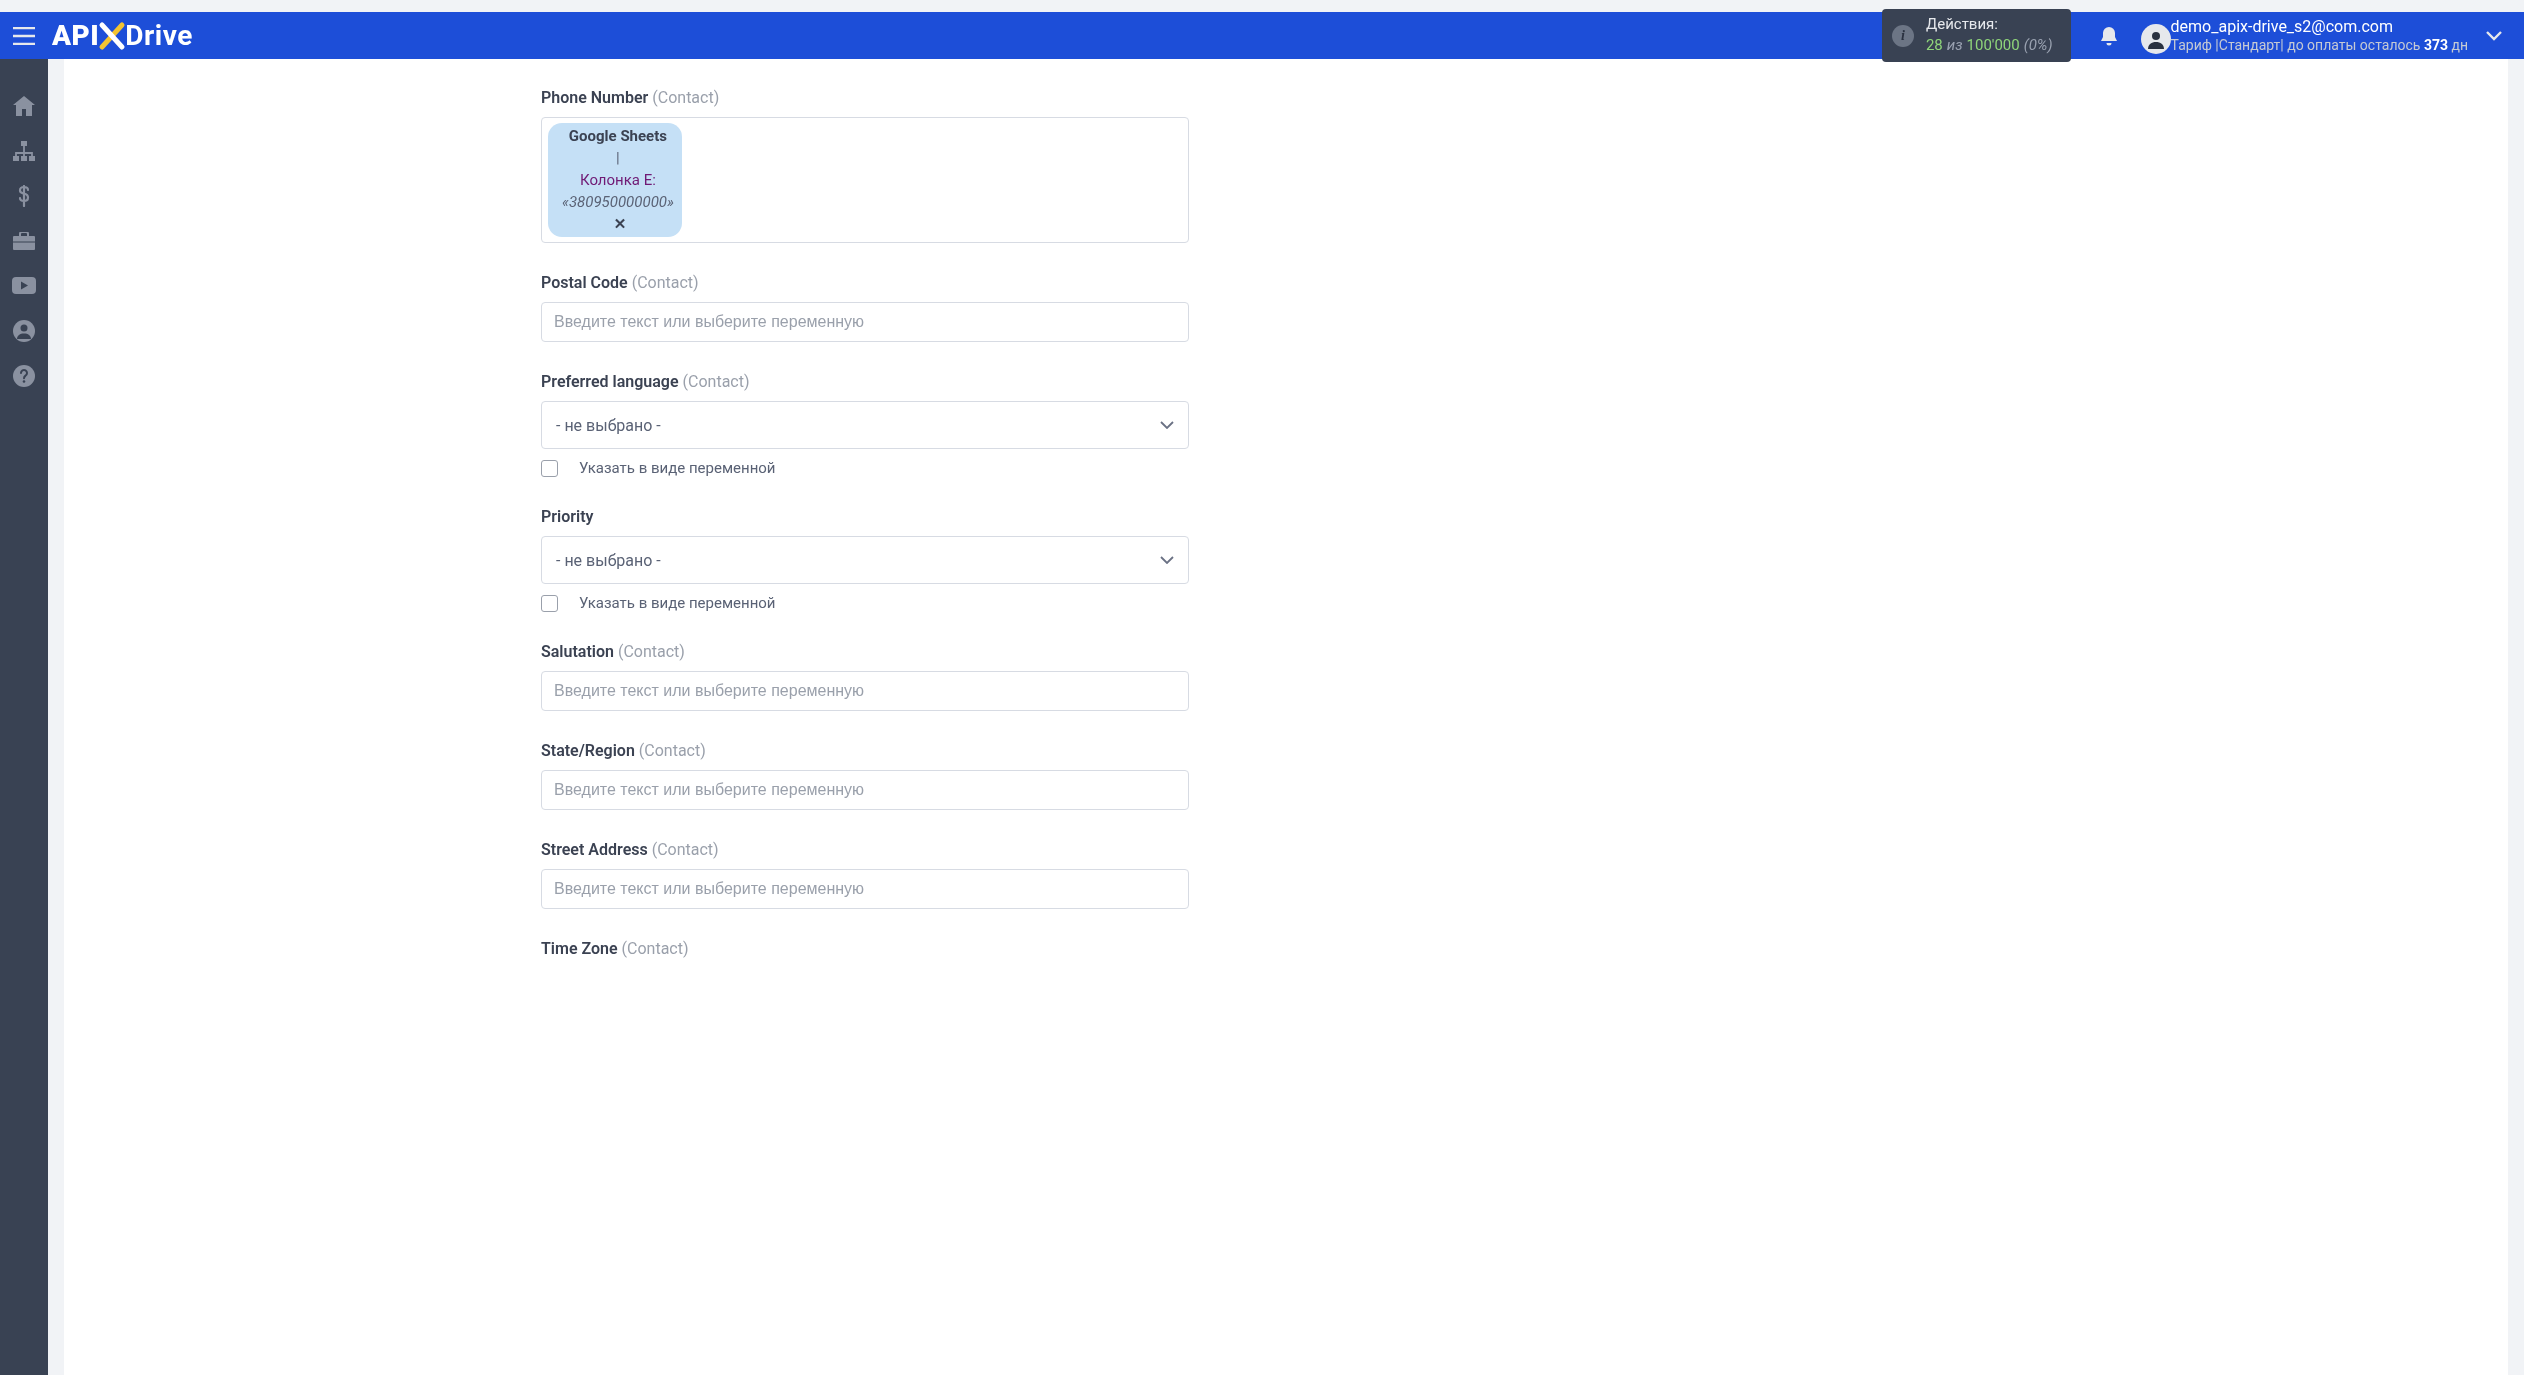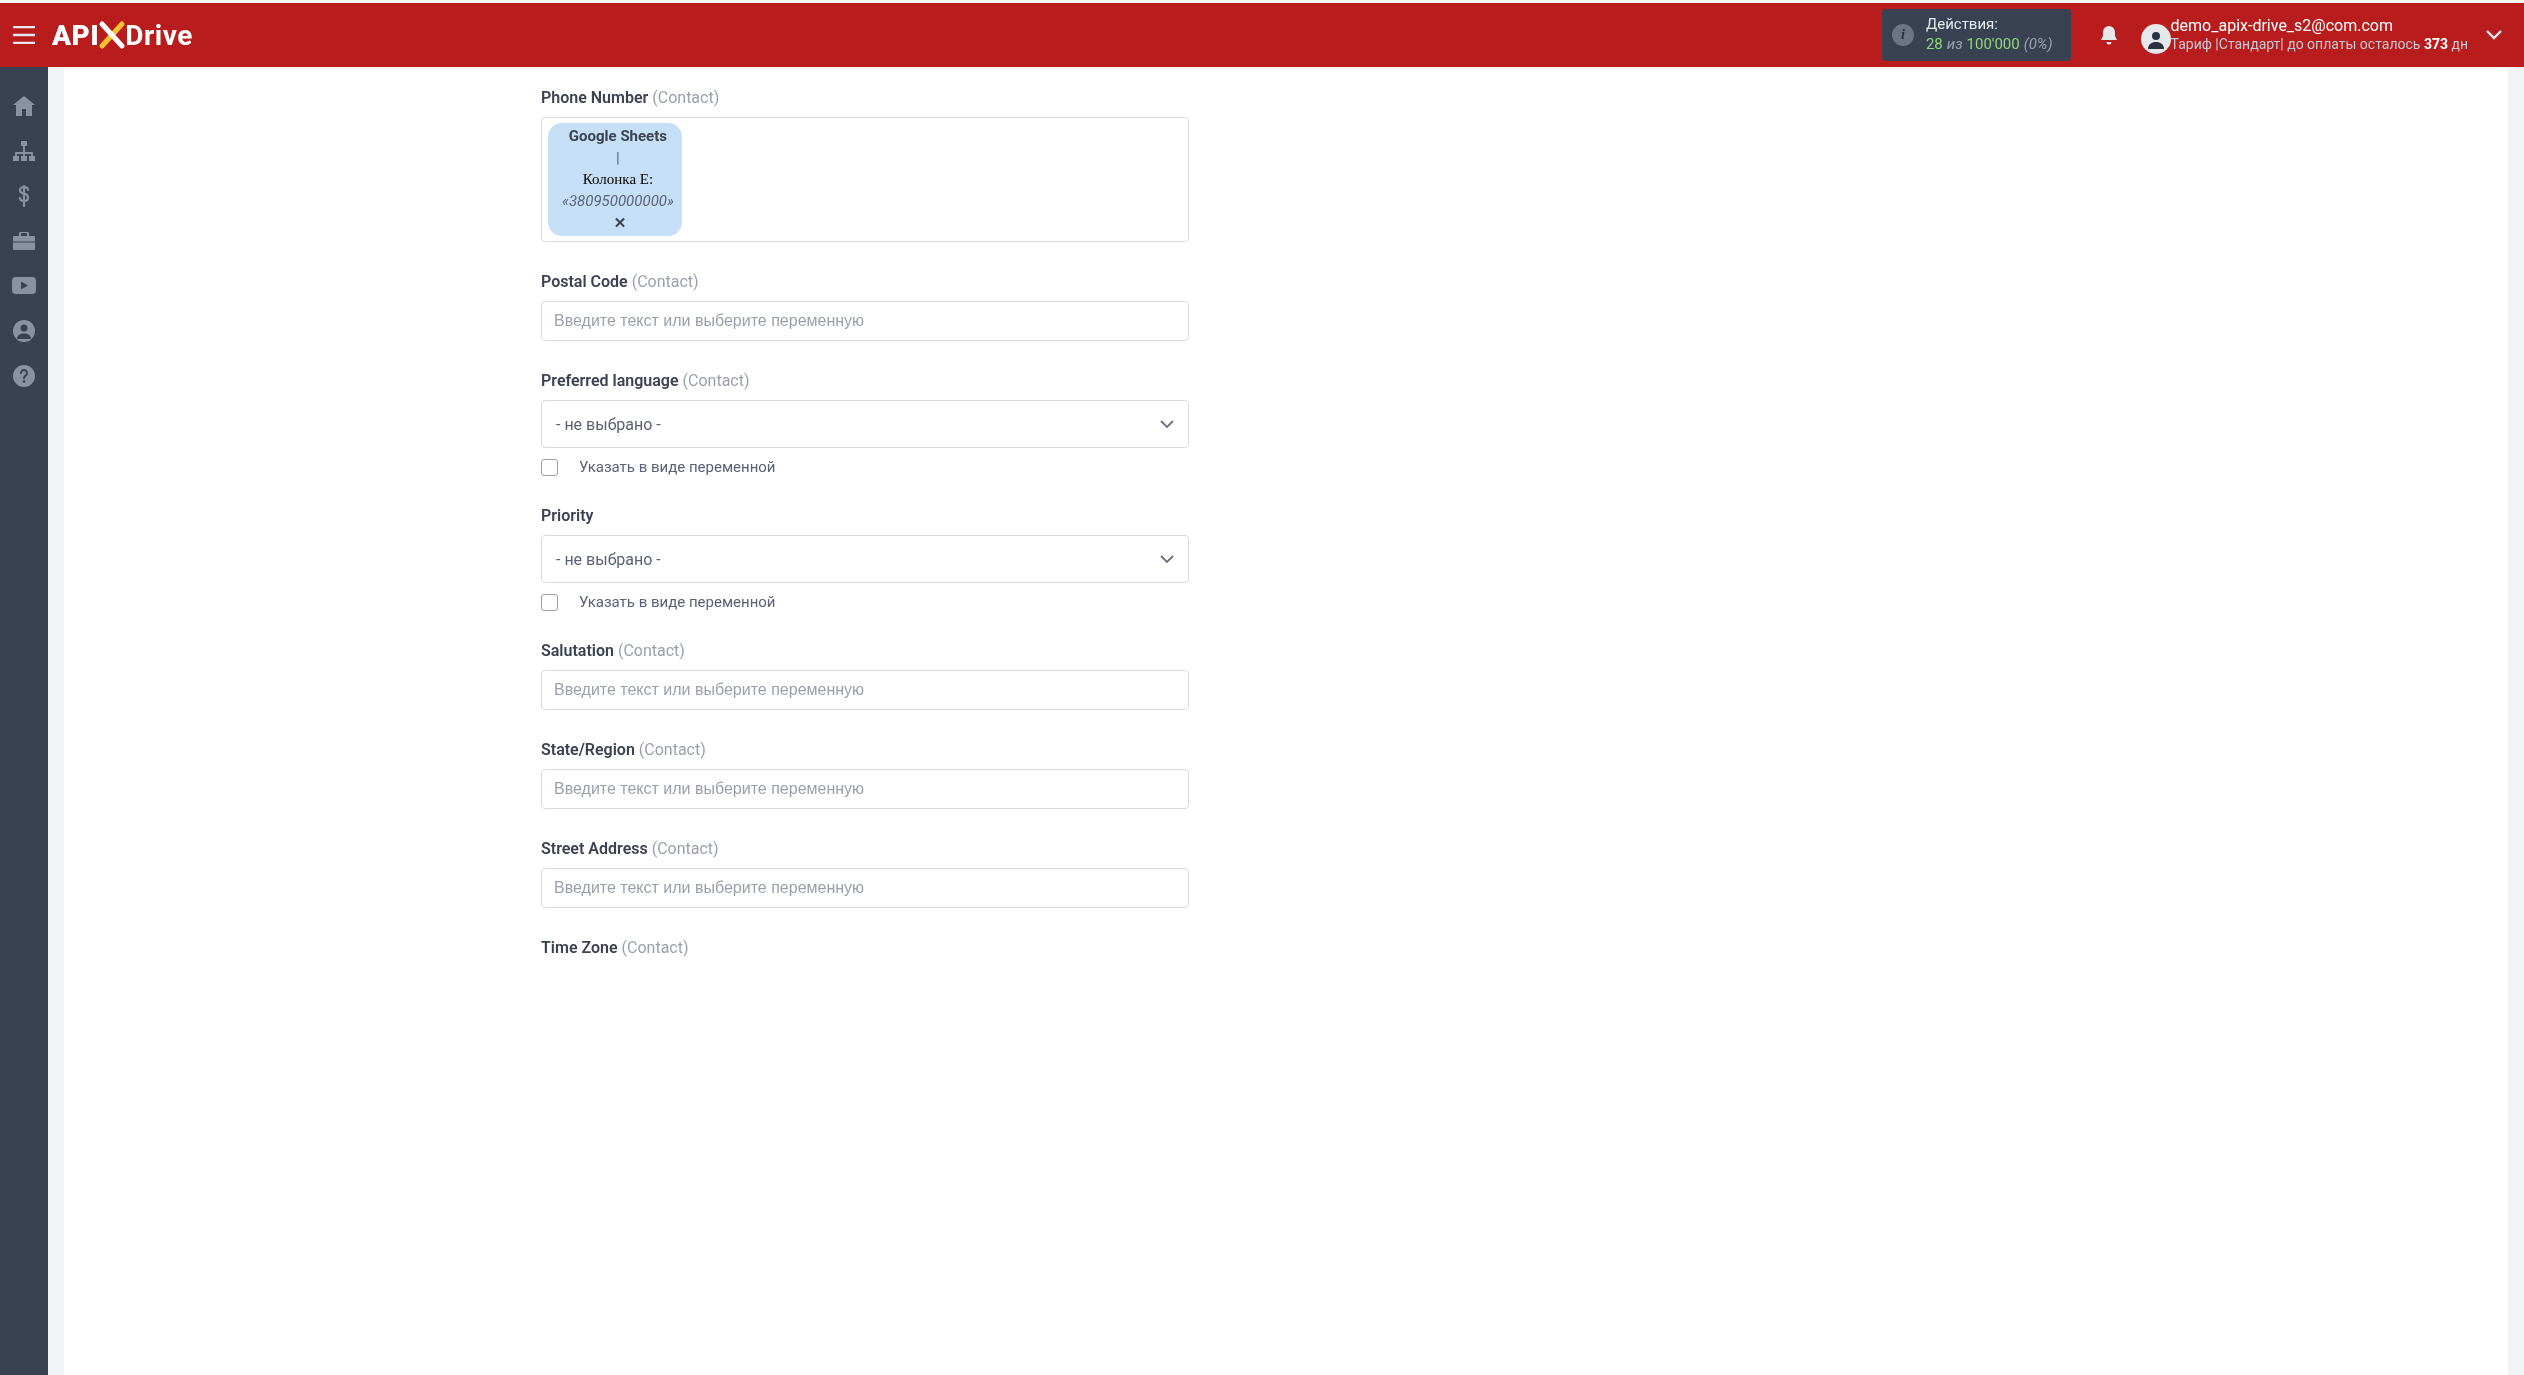--- a/index.html
+++ b/index.html
@@ -7,23 +7,23 @@
   body {
     font-family: -apple-system, BlinkMacSystemFont, "Segoe UI", Roboto, "Helvetica Neue", Arial, sans-serif;
     background: #f1f3f6;
     color: #333;
     overflow: hidden;
   }
 
   
   .topbar {
     position: fixed;
-    top: 3px; left: 0; right: 0;
-    height: 64px;
-    background: #b91c1c;
+    top: 12px; left: 0; right: 0;
+    height: 47px;
+    background: #1d4ed8;
     color: #fff;
     display: flex;
     align-items: center;
     z-index: 100;
   }
   .hamburger {
     width: 48px; height: 59px;
     display: flex; align-items: center; justify-content: center;
     cursor: pointer;
     color: #e6e8ec;
@@ -184,21 +184,21 @@
     padding: 4px 8px 4px 14px;
     font-size: 15px;
     color: #3b4252;
     display: inline-flex;
     align-items: center;
     gap: 4px;
     flex-direction: column;
   }
   .tag-pill .src { font-weight: 700; }
   .tag-pill .sep { color: #5a6275; }
-  .tag-pill .col { color: #000000; font-family: Liberation Serif, serif; }
+  .tag-pill .col { color: #701a75; }
   .tag-pill .val { font-style: italic; color: #5a6275; }
   .tag-pill .remove {
     margin-left: 4px;
     font-weight: 700;
     cursor: pointer;
     color: #3b4252;
   }
 
   .select-box {
     position: relative;

